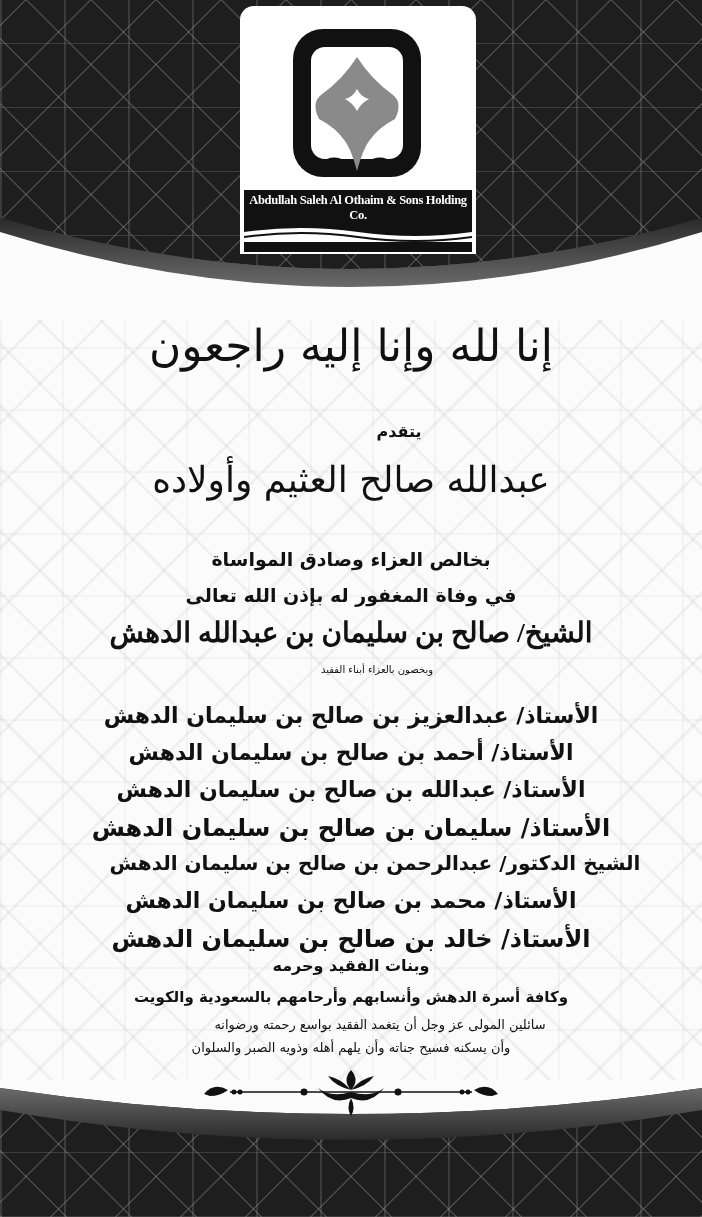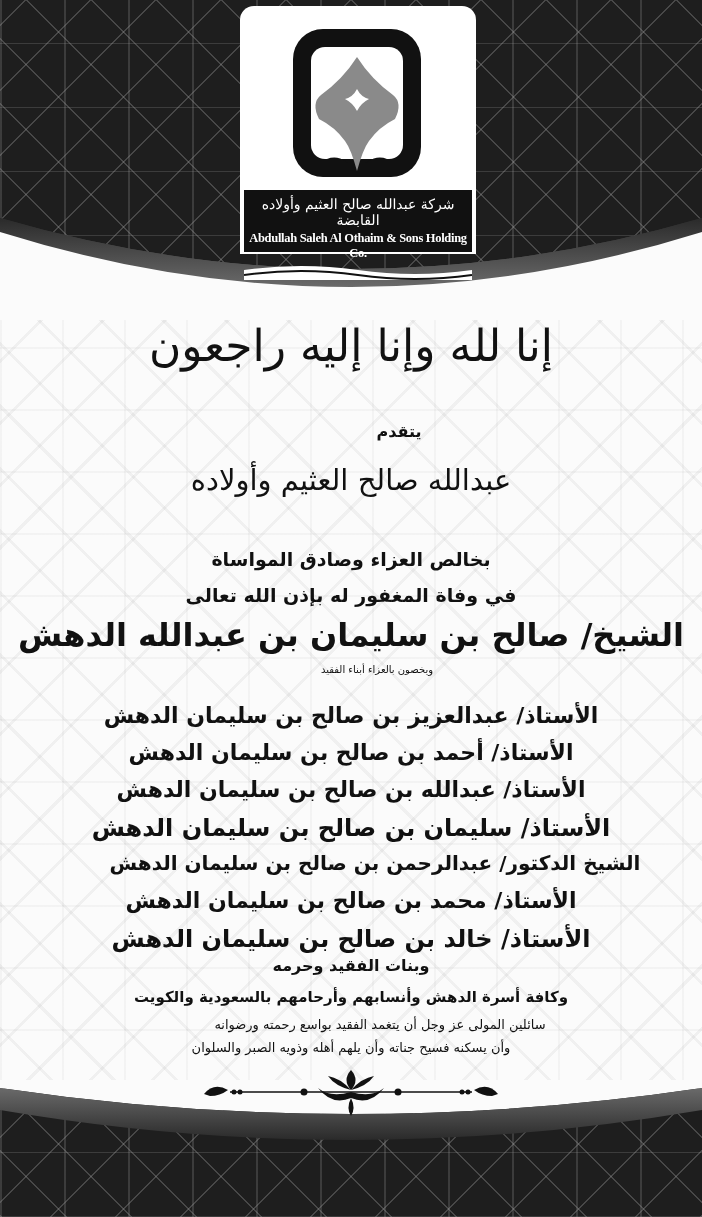--- a/index.html
+++ b/index.html
@@ -66,36 +66,35 @@
 
 <div class="logo-card">
   <svg class="logo-mark" viewBox="0 0 140 160">
     <rect x="6" y="6" width="128" height="148" rx="30" ry="30" fill="#111"></rect>
     <rect x="24" y="24" width="92" height="112" rx="14" ry="14" fill="#fff"></rect>
     <path d="M70,34 Q84,56 106,72 Q116,80 108,96 Q92,104 82,118 Q76,126 70,148 Q64,126 58,118 Q48,104 32,96 Q24,80 34,72 Q56,56 70,34 Z" fill="#8a8a8a"></path>
     <path d="M70,66 Q74,74 82,76 Q74,80 70,88 Q66,80 58,76 Q66,74 70,66 Z" fill="#fff"></path>
     <path d="M40,136 Q56,130 70,150 Q84,130 100,136 L100,154 L40,154 Z" fill="#111"></path>
   </svg>
   <div class="logo-banner">
-    <div class="logo-ar">شركة عبدالله صالح العثيم وأولاده القابضة</div>
     <div class="logo-en">Abdullah Saleh Al Othaim &amp; Sons Holding Co.</div>
     <svg width="228" height="18" viewBox="0 0 228 18" style="display:block;margin-top:1px">
       <path d="M0,8 Q57,0 114,8 T228,8 L228,18 L0,18 Z" fill="#fff"></path>
       <path d="M0,13 Q57,5 114,13 T228,13" stroke="#111" stroke-width="2" fill="none"></path>
     </svg>
   </div>
 </div>
 
 <div class="content">
   <div class="calli" style="top:310px;font-size:44px;line-height:72px;">إنا لله وإنا إليه راجعون</div>
   <div class="line" style="top:422px;font-size:16px;padding-left:48px;">يتقدم</div>
-  <div class="calli" style="top:448px;font-size:29px;line-height:64px;">عبدالله صالح العثيم وأولاده</div>
+  <div class="calli" style="top:448px;font-size:36px;line-height:64px;">عبدالله صالح العثيم وأولاده</div>
   <div class="line" style="top:548px;font-size:19px;">بخالص العزاء وصادق المواساة</div>
   <div class="line" style="top:584px;font-size:19px;">في وفاة المغفور له بإذن الله تعالى</div>
-  <div class="line" style="top:616px;font-size:32px;">الشيخ/ صالح بن سليمان بن عبدالله الدهش</div>
+  <div class="line" style="top:616px;font-size:28px;font-family:Liberation Serif, serif;">الشيخ/ صالح بن سليمان بن عبدالله الدهش</div>
   <div class="line" style="top:664px;font-size:10px;font-weight:normal;padding-left:26px;">ويخصون بالعزاء أبناء الفقيد</div>
 
   <div class="line" style="top:703px;font-size:22px;">الأستاذ/ عبدالعزيز بن صالح بن سليمان الدهش</div>
   <div class="line" style="top:740px;font-size:22px;">الأستاذ/ أحمد بن صالح بن سليمان الدهش</div>
   <div class="line" style="top:777px;font-size:22px;">الأستاذ/ عبدالله بن صالح بن سليمان الدهش</div>
   <div class="line" style="top:814px;font-size:24px;">الأستاذ/ سليمان بن صالح بن سليمان الدهش</div>
   <div class="line" style="top:851px;font-size:20px;padding-left:24px;">الشيخ الدكتور/ عبدالرحمن بن صالح بن سليمان الدهش</div>
   <div class="line" style="top:888px;font-size:22px;">الأستاذ/ محمد بن صالح بن سليمان الدهش</div>
   <div class="line" style="top:925px;font-size:24px;">الأستاذ/ خالد بن صالح بن سليمان الدهش</div>
 

